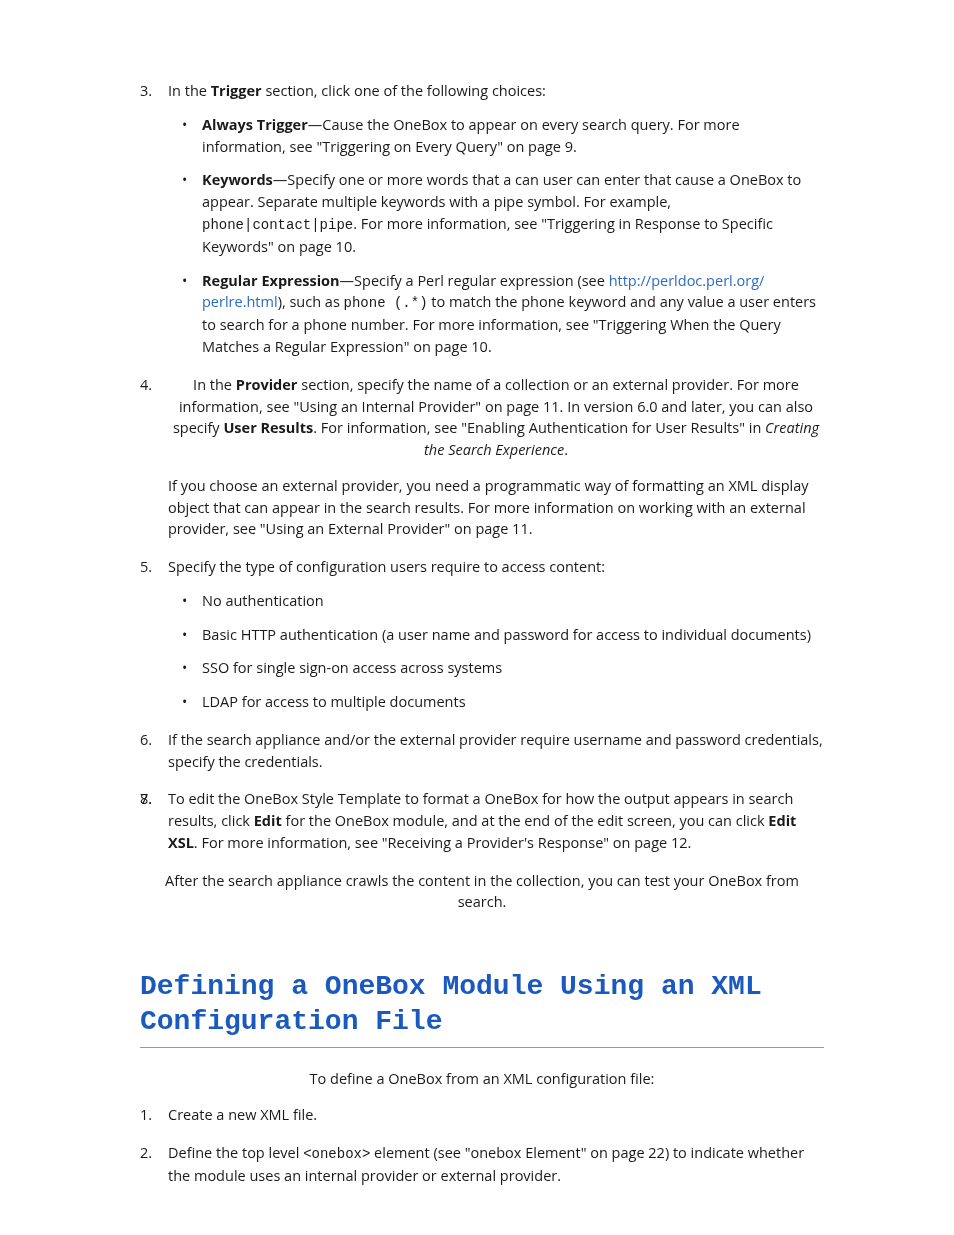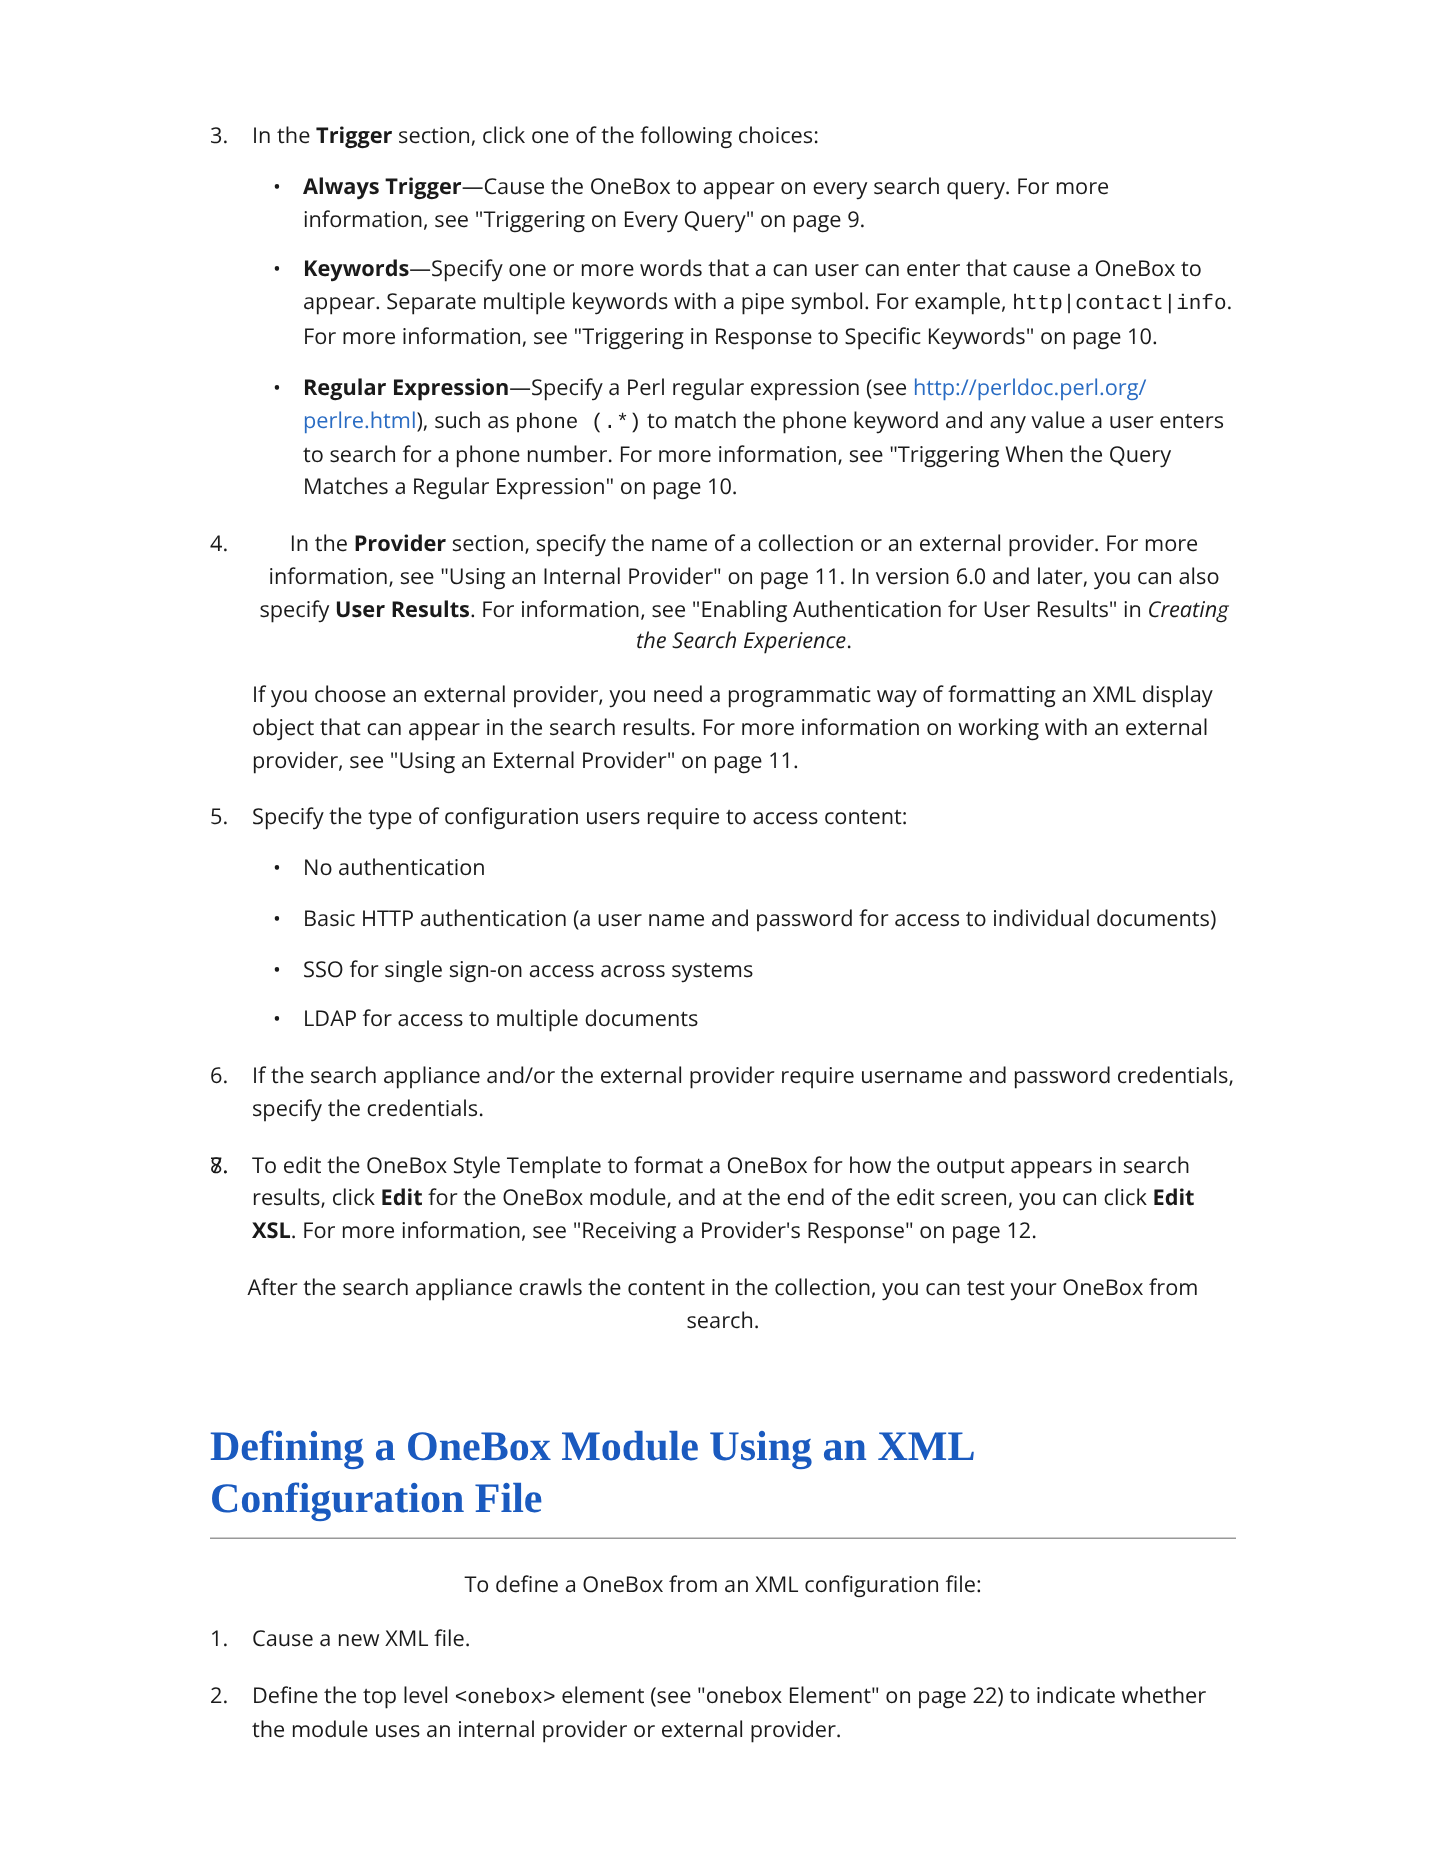--- a/index.html
+++ b/index.html
@@ -21,21 +21,21 @@
     ul.bullets > li { position: relative; padding-left: 34px; margin-bottom: 12px; }
     ul.bullets > li::before {
       content: "•"; position: absolute; left: 14px; font-size: 14px;
     }
     b { font-weight: 700; }
     a.link { color: #2a6cc3; text-decoration: none; }
     code { font-family: "Courier New", Courier, monospace; font-size: 14px; }
     .para { margin-bottom: 14px; text-align: center; }
     .sub-para { }
     h2 {
-      font-family: Liberation Serif, serif;
+      font-family: Liberation Mono, monospace;
       font-weight: 700;
       font-size: 28px;
       color: #1a5abf;
       line-height: 1.25;
       margin-top: 56px;
       padding-bottom: 8px;
       border-bottom: 1px solid #999;
       margin-bottom: 20px;
     }
   </style>
@@ -46,21 +46,21 @@
   <li>
     <span class="marker">3.</span>
     <span>
       <span>In the </span><b>Trigger</b><span> section, click one of the following choices:</span>
     </span>
     <ul class="bullets">
       <li>
         <b>Always Trigger</b><span>—Cause the OneBox to appear on every search query. For more information, see "Triggering on Every Query" on page 9.</span>
       </li>
       <li>
-        <b>Keywords</b><span>—Specify one or more words that a can user can enter that cause a OneBox to appear. Separate multiple keywords with a pipe symbol. For example, </span><code>http|contact|info</code><span>. For more information, see "Triggering in Response to Specific Keywords" on page 10.</span>
+        <b>Keywords</b><span>—Specify one or more words that a can user can enter that cause a OneBox to appear. Separate multiple keywords with a pipe symbol. For example, </span><code>phone|contact|pipe</code><span>. For more information, see "Triggering in Response to Specific Keywords" on page 10.</span>
       </li>
       <li>
         <b>Regular Expression</b><span>—Specify a Perl regular expression (see </span><a class="link"><span>http://perldoc.perl.org/</span><br><span>perlre.html</span></a><span>), such as </span><code>phone (.*)</code><span> to match the phone keyword and any value a user enters to search for a phone number. For more information, see "Triggering When the Query Matches a Regular Expression" on page 10.</span>
       </li>
     </ul>
   </li>
 
   <li>
     <span class="marker">4.</span>
     <div class="para">
@@ -99,21 +99,21 @@
 
 <p class="para" style="margin-top:14px">After the search appliance crawls the content in the collection, you can test your OneBox from search.</p>
 
 <h2>Defining a OneBox Module Using an XML Configuration File</h2>
 
 <p class="para">To define a OneBox from an XML configuration file:</p>
 
 <ol class="num">
   <li>
     <span class="marker">1.</span>
-    <span>Cause a new XML file.</span>
+    <span>Create a new XML file.</span>
   </li>
   <li>
     <span class="marker">2.</span>
     <span>
       <span>Define the top level </span><code>&lt;onebox&gt;</code><span> element (see "onebox Element" on page 22) to indicate whether the module uses an internal provider or external provider.</span>
     </span>
     
   </li>
 </ol>
 

